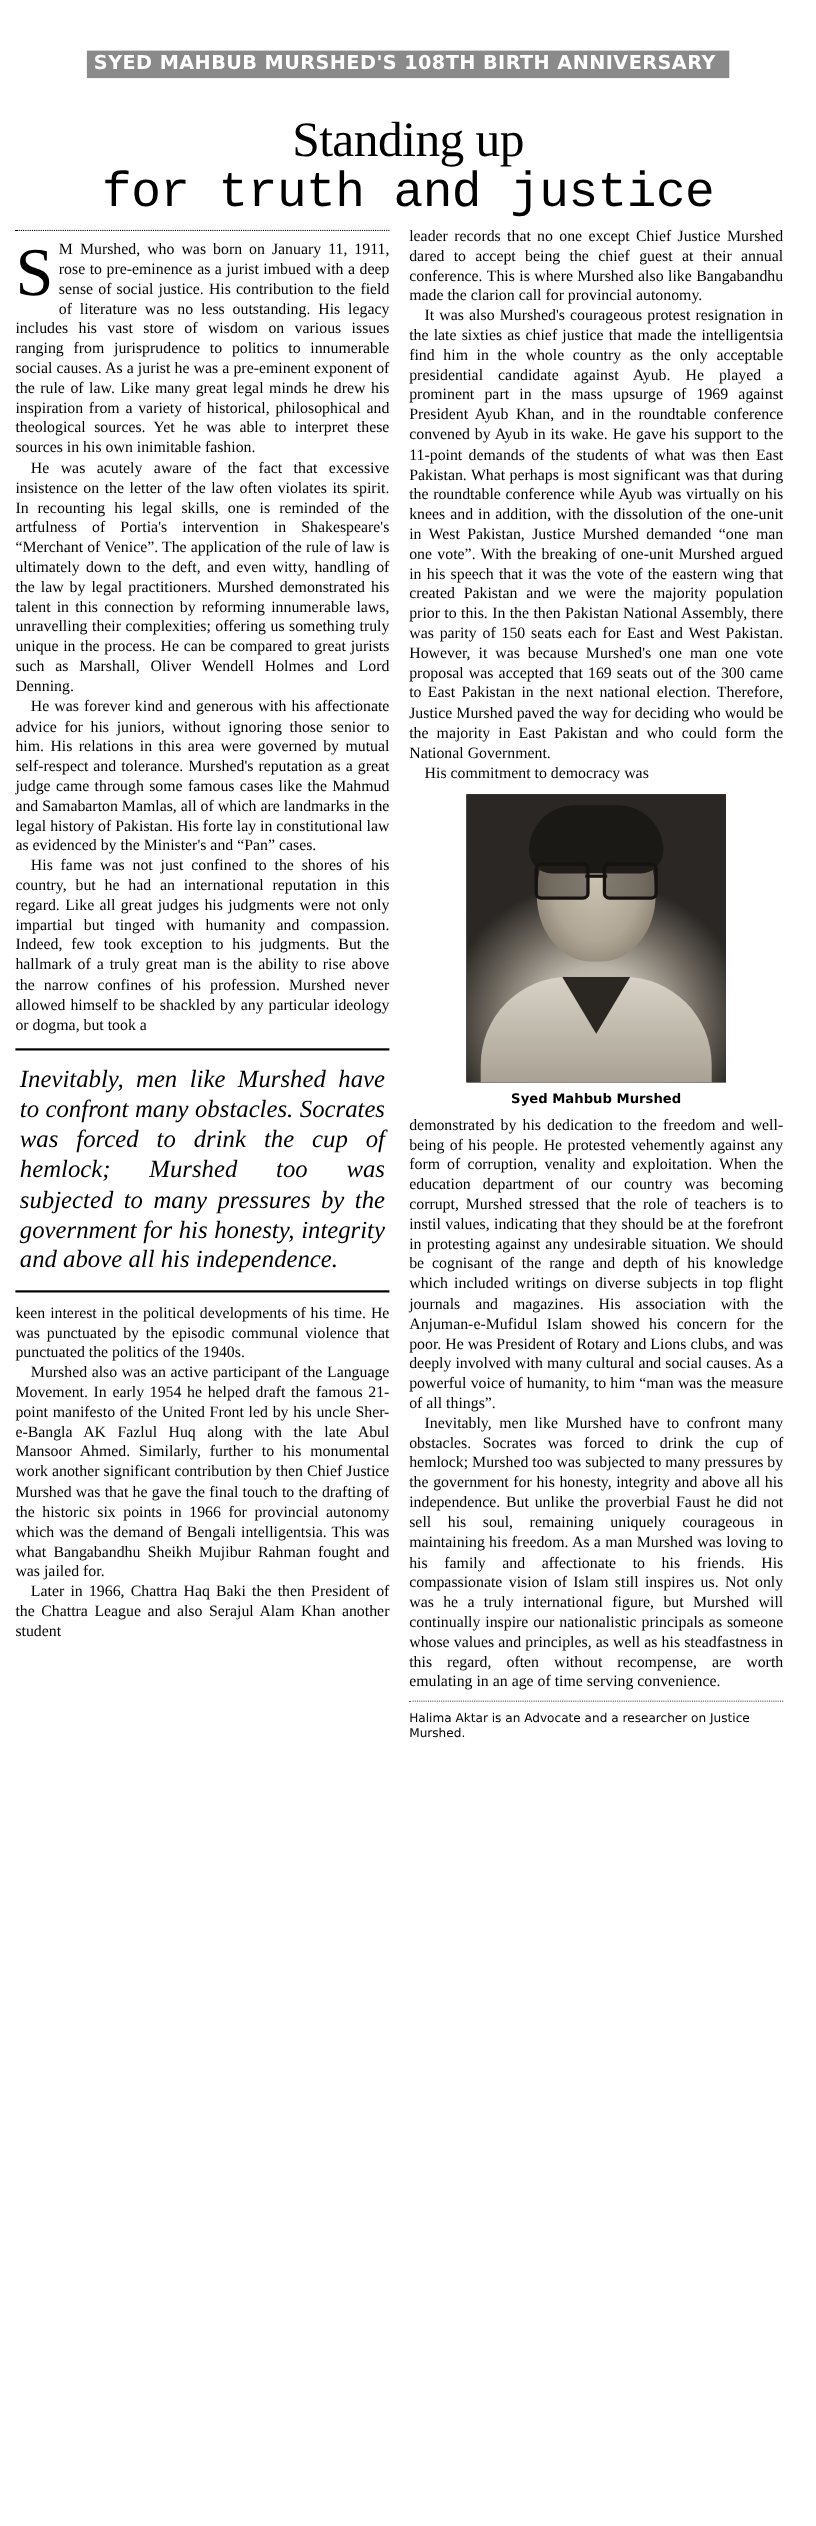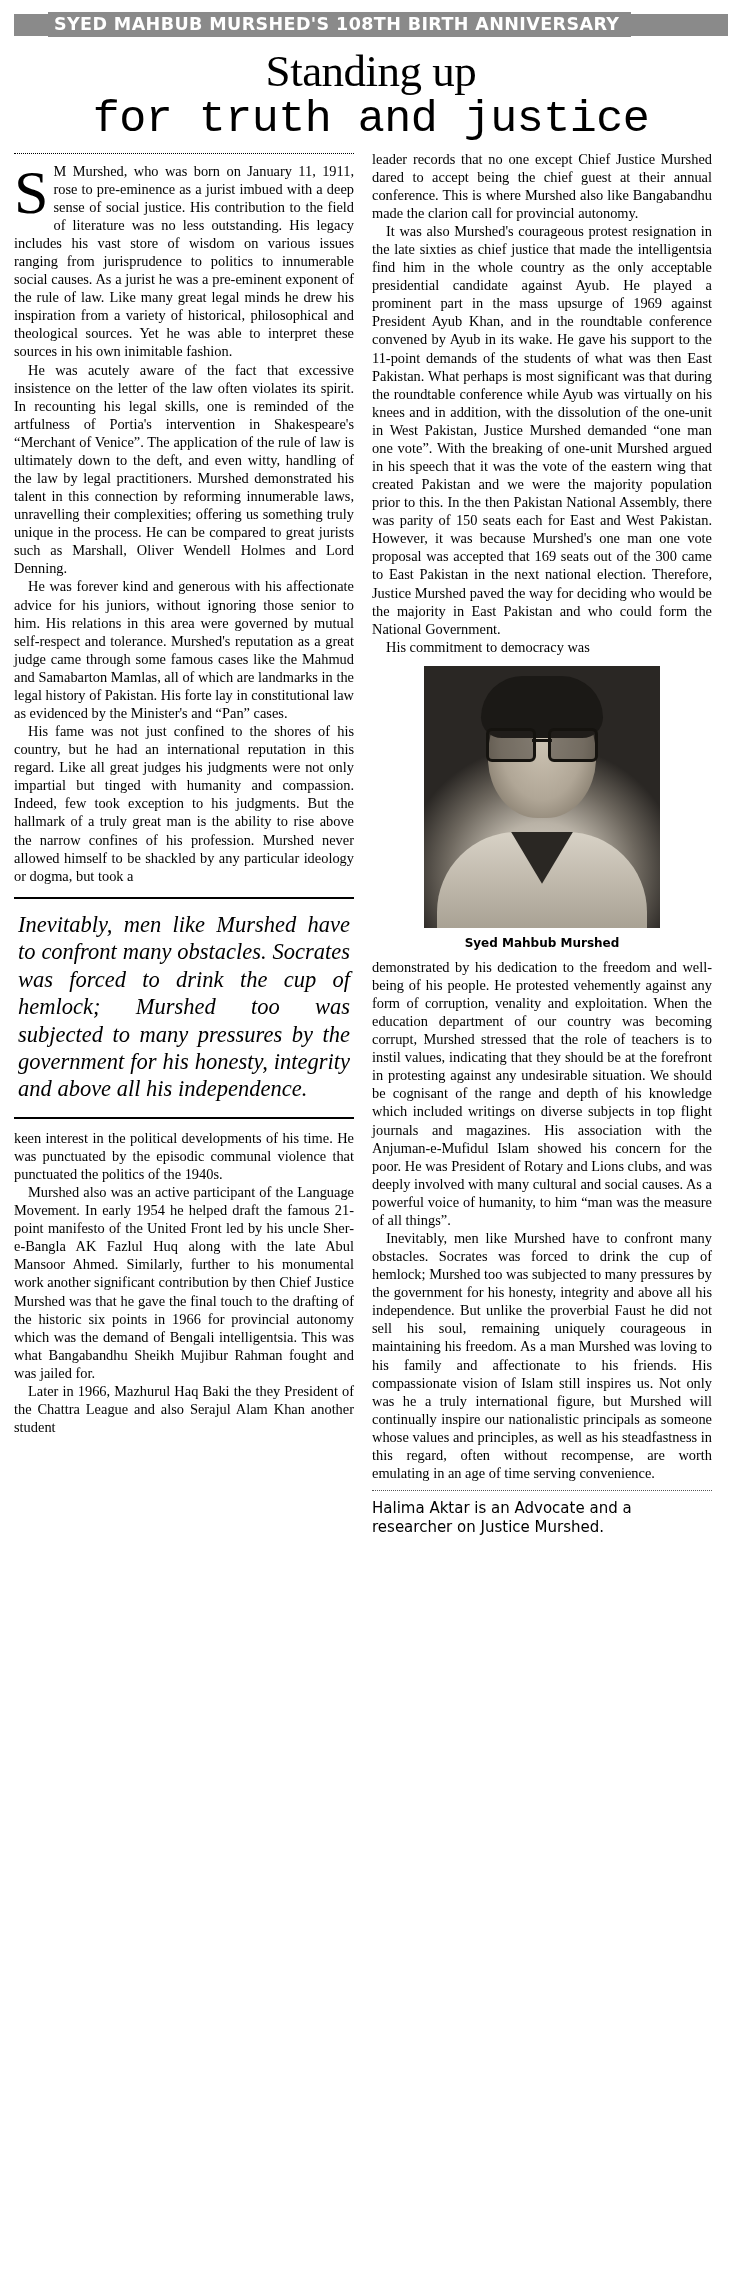--- a/index.html
+++ b/index.html
@@ -20,20 +20,21 @@
     box-sizing: border-box;
     padding: 10px 14px 8px 14px;
     position: relative;
   }
   
   .kicker-wrap {
     display: flex;
     align-items: center;
     gap: 0;
     margin: 2px 0 4px 0;
+    flex-direction: column;
   }
   .kicker-bar-left {
     flex: 0 0 34px;
     height: 22px;
     background: #8a8a8a;
   }
   .kicker {
     background: #8a8a8a;
     color: #ffffff;
     font-family: "DejaVu Sans", sans-serif;
@@ -212,21 +213,21 @@
     font-weight: bold;
     font-size: 12px;
     margin-top: 8px;
   }
   
   .footnote-wrap {
     margin-top: 8px;
   }
   .footnote {
     font-family: "DejaVu Sans", sans-serif;
-    font-size: 15px;
+    font-size: 11px;
     line-height: 1.28;
   }
 </style>
 </head>
 <body>
 
 <div class="page">
 
   <div class="kicker-wrap">
     <div class="kicker-bar-left"></div>
@@ -249,21 +250,21 @@
         <span class="dropcap">S</span><span>M Murshed, who was born on January 11, 1911, rose to pre-eminence as a jurist imbued with a deep sense of social justice. His contribution to the field of literature was no less outstanding. His legacy includes his vast store of wisdom on various issues ranging from jurisprudence to politics to innumerable social causes. As a jurist he was a pre-eminent exponent of the rule of law. Like many great legal minds he drew his inspiration from a variety of historical, philosophical and theological sources. Yet he was able to interpret these sources in his own inimitable fashion.</span>
       </p>
       <p class="body">He was acutely aware of the fact that excessive insistence on the letter of the law often violates its spirit. In recounting his legal skills, one is reminded of the artfulness of Portia's intervention in Shakespeare's “Merchant of Venice”. The application of the rule of law is ultimately down to the deft, and even witty, handling of the law by legal practitioners. Murshed demonstrated his talent in this connection by reforming innumerable laws, unravelling their complexities; offering us something truly unique in the process. He can be compared to great jurists such as Marshall, Oliver Wendell Holmes and Lord Denning.</p>
       <p class="body">He was forever kind and generous with his affectionate advice for his juniors, without ignoring those senior to him. His relations in this area were governed by mutual self-respect and tolerance. Murshed's reputation as a great judge came through some famous cases like the Mahmud and Samabarton Mamlas, all of which are landmarks in the legal history of Pakistan. His forte lay in constitutional law as evidenced by the Minister's and “Pan” cases.</p>
       <p class="body">His fame was not just confined to the shores of his country, but he had an international reputation in this regard. Like all great judges his judgments were not only impartial but tinged with humanity and compassion. Indeed, few took exception to his judgments. But the hallmark of a truly great man is the ability to rise above the narrow confines of his profession. Murshed never allowed himself to be shackled by any particular ideology or dogma, but took a</p>
 
       <div class="pullquote">Inevitably, men like Murshed have to confront many obstacles. Socrates was forced to drink the cup of hemlock; Murshed too was subjected to many pressures by the government for his honesty, integrity and above all his independence.</div>
 
       <p class="body">keen interest in the political developments of his time. He was punctuated by the episodic communal violence that punctuated the politics of the 1940s.</p>
       <p class="body">Murshed also was an active participant of the Language Movement. In early 1954 he helped draft the famous 21-point manifesto of the United Front led by his uncle Sher-e-Bangla AK Fazlul Huq along with the late Abul Mansoor Ahmed. Similarly, further to his monumental work another significant contribution by then Chief Justice Murshed was that he gave the final touch to the drafting of the historic six points in 1966 for provincial autonomy which was the demand of Bengali intelligentsia. This was what Bangabandhu Sheikh Mujibur Rahman fought and was jailed for.</p>
-      <p class="body">Later in 1966, Mazhurul Haq Baki the they President of the Chattra League and also Serajul Alam Khan another student</p>
+      <p class="body">Later in 1966, Chattra Haq Baki the then President of the Chattra League and also Serajul Alam Khan another student</p>
     </div>
 
     <div class="col">
       <p class="body">leader records that no one except Chief Justice Murshed dared to accept being the chief guest at their annual conference. This is where Murshed also like Bangabandhu made the clarion call for provincial autonomy.</p>
       <p class="body">It was also Murshed's courageous protest resignation in the late sixties as chief justice that made the intelligentsia find him in the whole country as the only acceptable presidential candidate against Ayub. He played a prominent part in the mass upsurge of 1969 against President Ayub Khan, and in the roundtable conference convened by Ayub in its wake. He gave his support to the 11-point demands of the students of what was then East Pakistan. What perhaps is most significant was that during the roundtable conference while Ayub was virtually on his knees and in addition, with the dissolution of the one-unit in West Pakistan, Justice Murshed demanded “one man one vote”. With the breaking of one-unit Murshed argued in his speech that it was the vote of the eastern wing that created Pakistan and we were the majority population prior to this. In the then Pakistan National Assembly, there was parity of 150 seats each for East and West Pakistan. However, it was because Murshed's one man one vote proposal was accepted that 169 seats out of the 300 came to East Pakistan in the next national election. Therefore, Justice Murshed paved the way for deciding who would be the majority in East Pakistan and who could form the National Government.</p>
       <p class="body">His commitment to democracy was</p>
 
       <div class="photo-block">
         <div class="photo">
           <div class="bg"></div>

